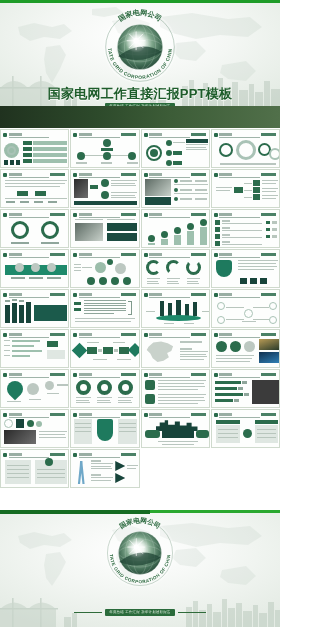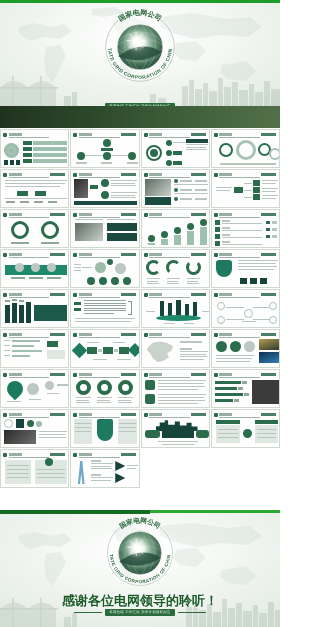--- a/index.html
+++ b/index.html
@@ -249,20 +249,21 @@
         <g stroke="#ffffff" stroke-width="1.1" opacity=".85">
           <line x1="45" y1="30" x2="45" y2="54"></line>
           <line x1="33" y1="42" x2="57" y2="42"></line>
           <line x1="36" y1="33" x2="54" y2="51"></line>
           <line x1="54" y1="33" x2="36" y2="51"></line>
         </g>
         <circle cx="45" cy="42" r="3.4" fill="#ffffff"></circle>
       </svg>
     </div>
 
+    <div class="cover-title">国家电网工作直接汇报PPT模板</div>
     <div class="cover-sub">
       <span class="rule"></span>
       <span class="pill">年度总结  工作汇报  新年计划述职报告</span>
       <span class="rule"></span>
     </div>
 
     <div class="cover-foot"></div>
   </div>
 
   <div class="grid">
@@ -1080,21 +1081,20 @@
         <g stroke="#ffffff" stroke-width="1.1" opacity=".85">
           <line x1="45" y1="30" x2="45" y2="54"></line>
           <line x1="33" y1="42" x2="57" y2="42"></line>
           <line x1="36" y1="33" x2="54" y2="51"></line>
           <line x1="54" y1="33" x2="36" y2="51"></line>
         </g>
         <circle cx="45" cy="42" r="3.4" fill="#ffffff"></circle>
       </svg>
     </div>
 
-    <div class="closing-title">感谢各位电网领导的聆听！</div>
     <div class="closing-sub">
       <span class="rule"></span>
       <span class="pill">年度总结  工作汇报  新年计划述职报告</span>
       <span class="rule"></span>
     </div>
   </div>
 
 </div>
 
 </body></html>

